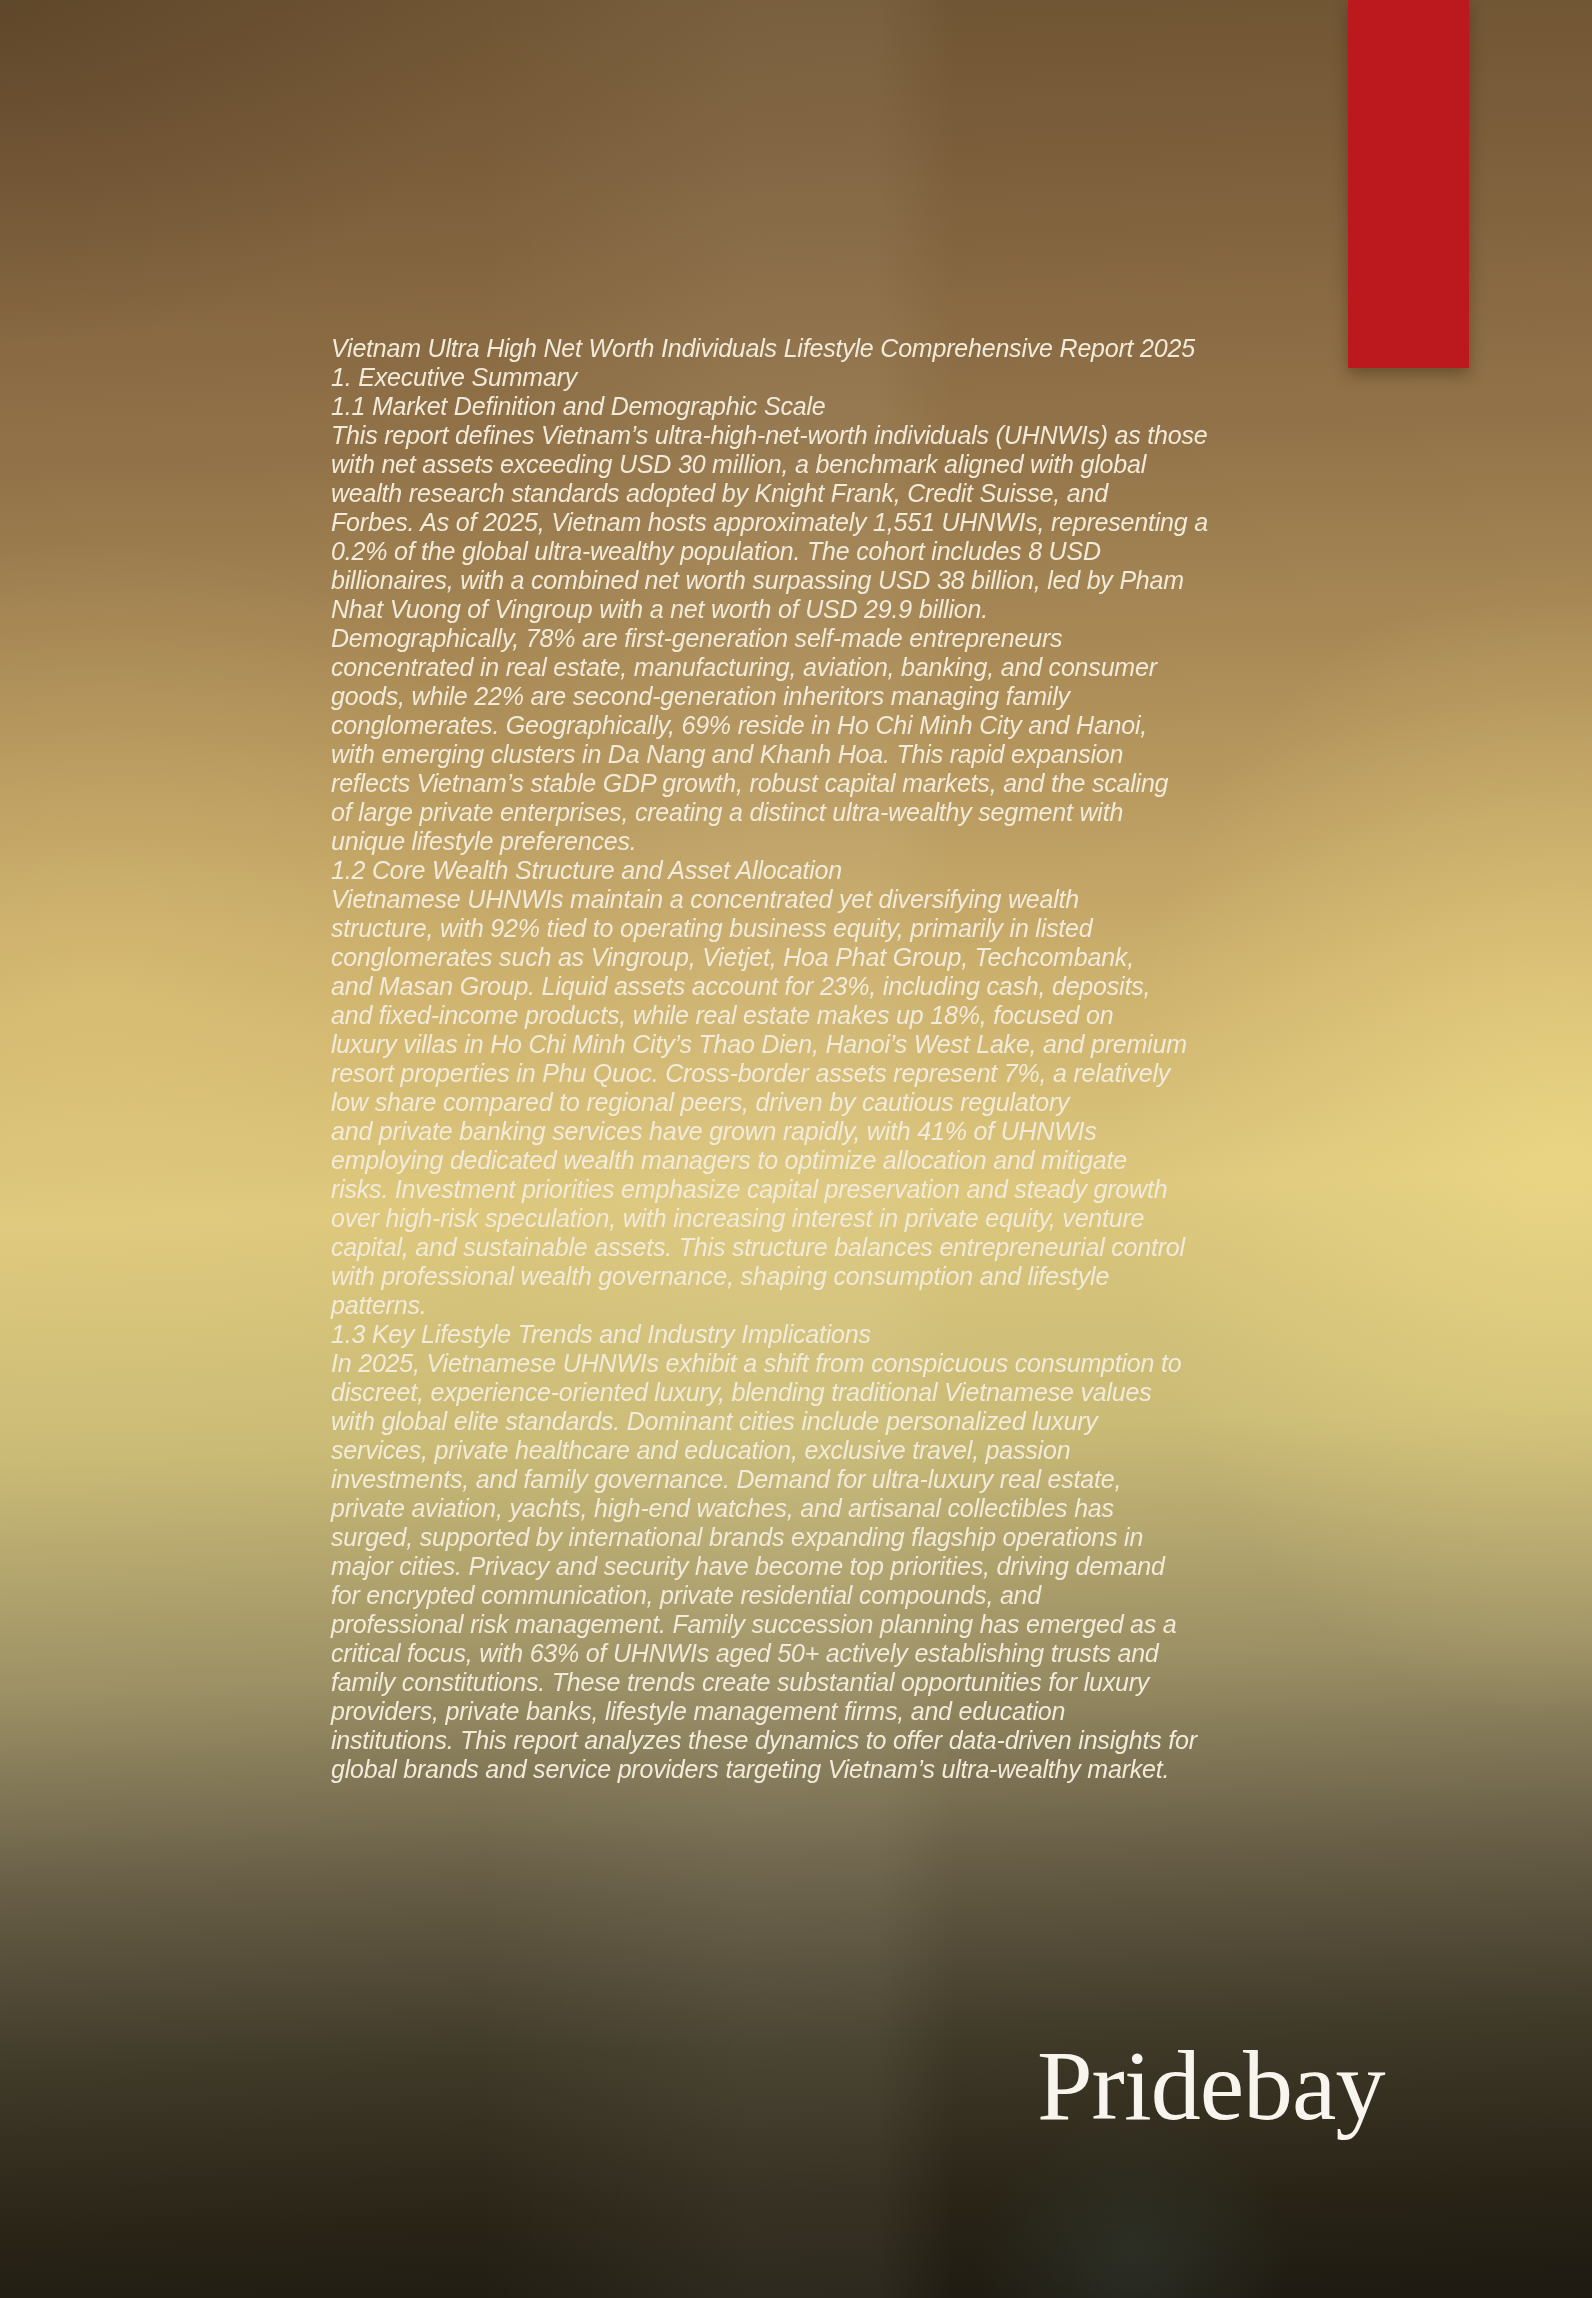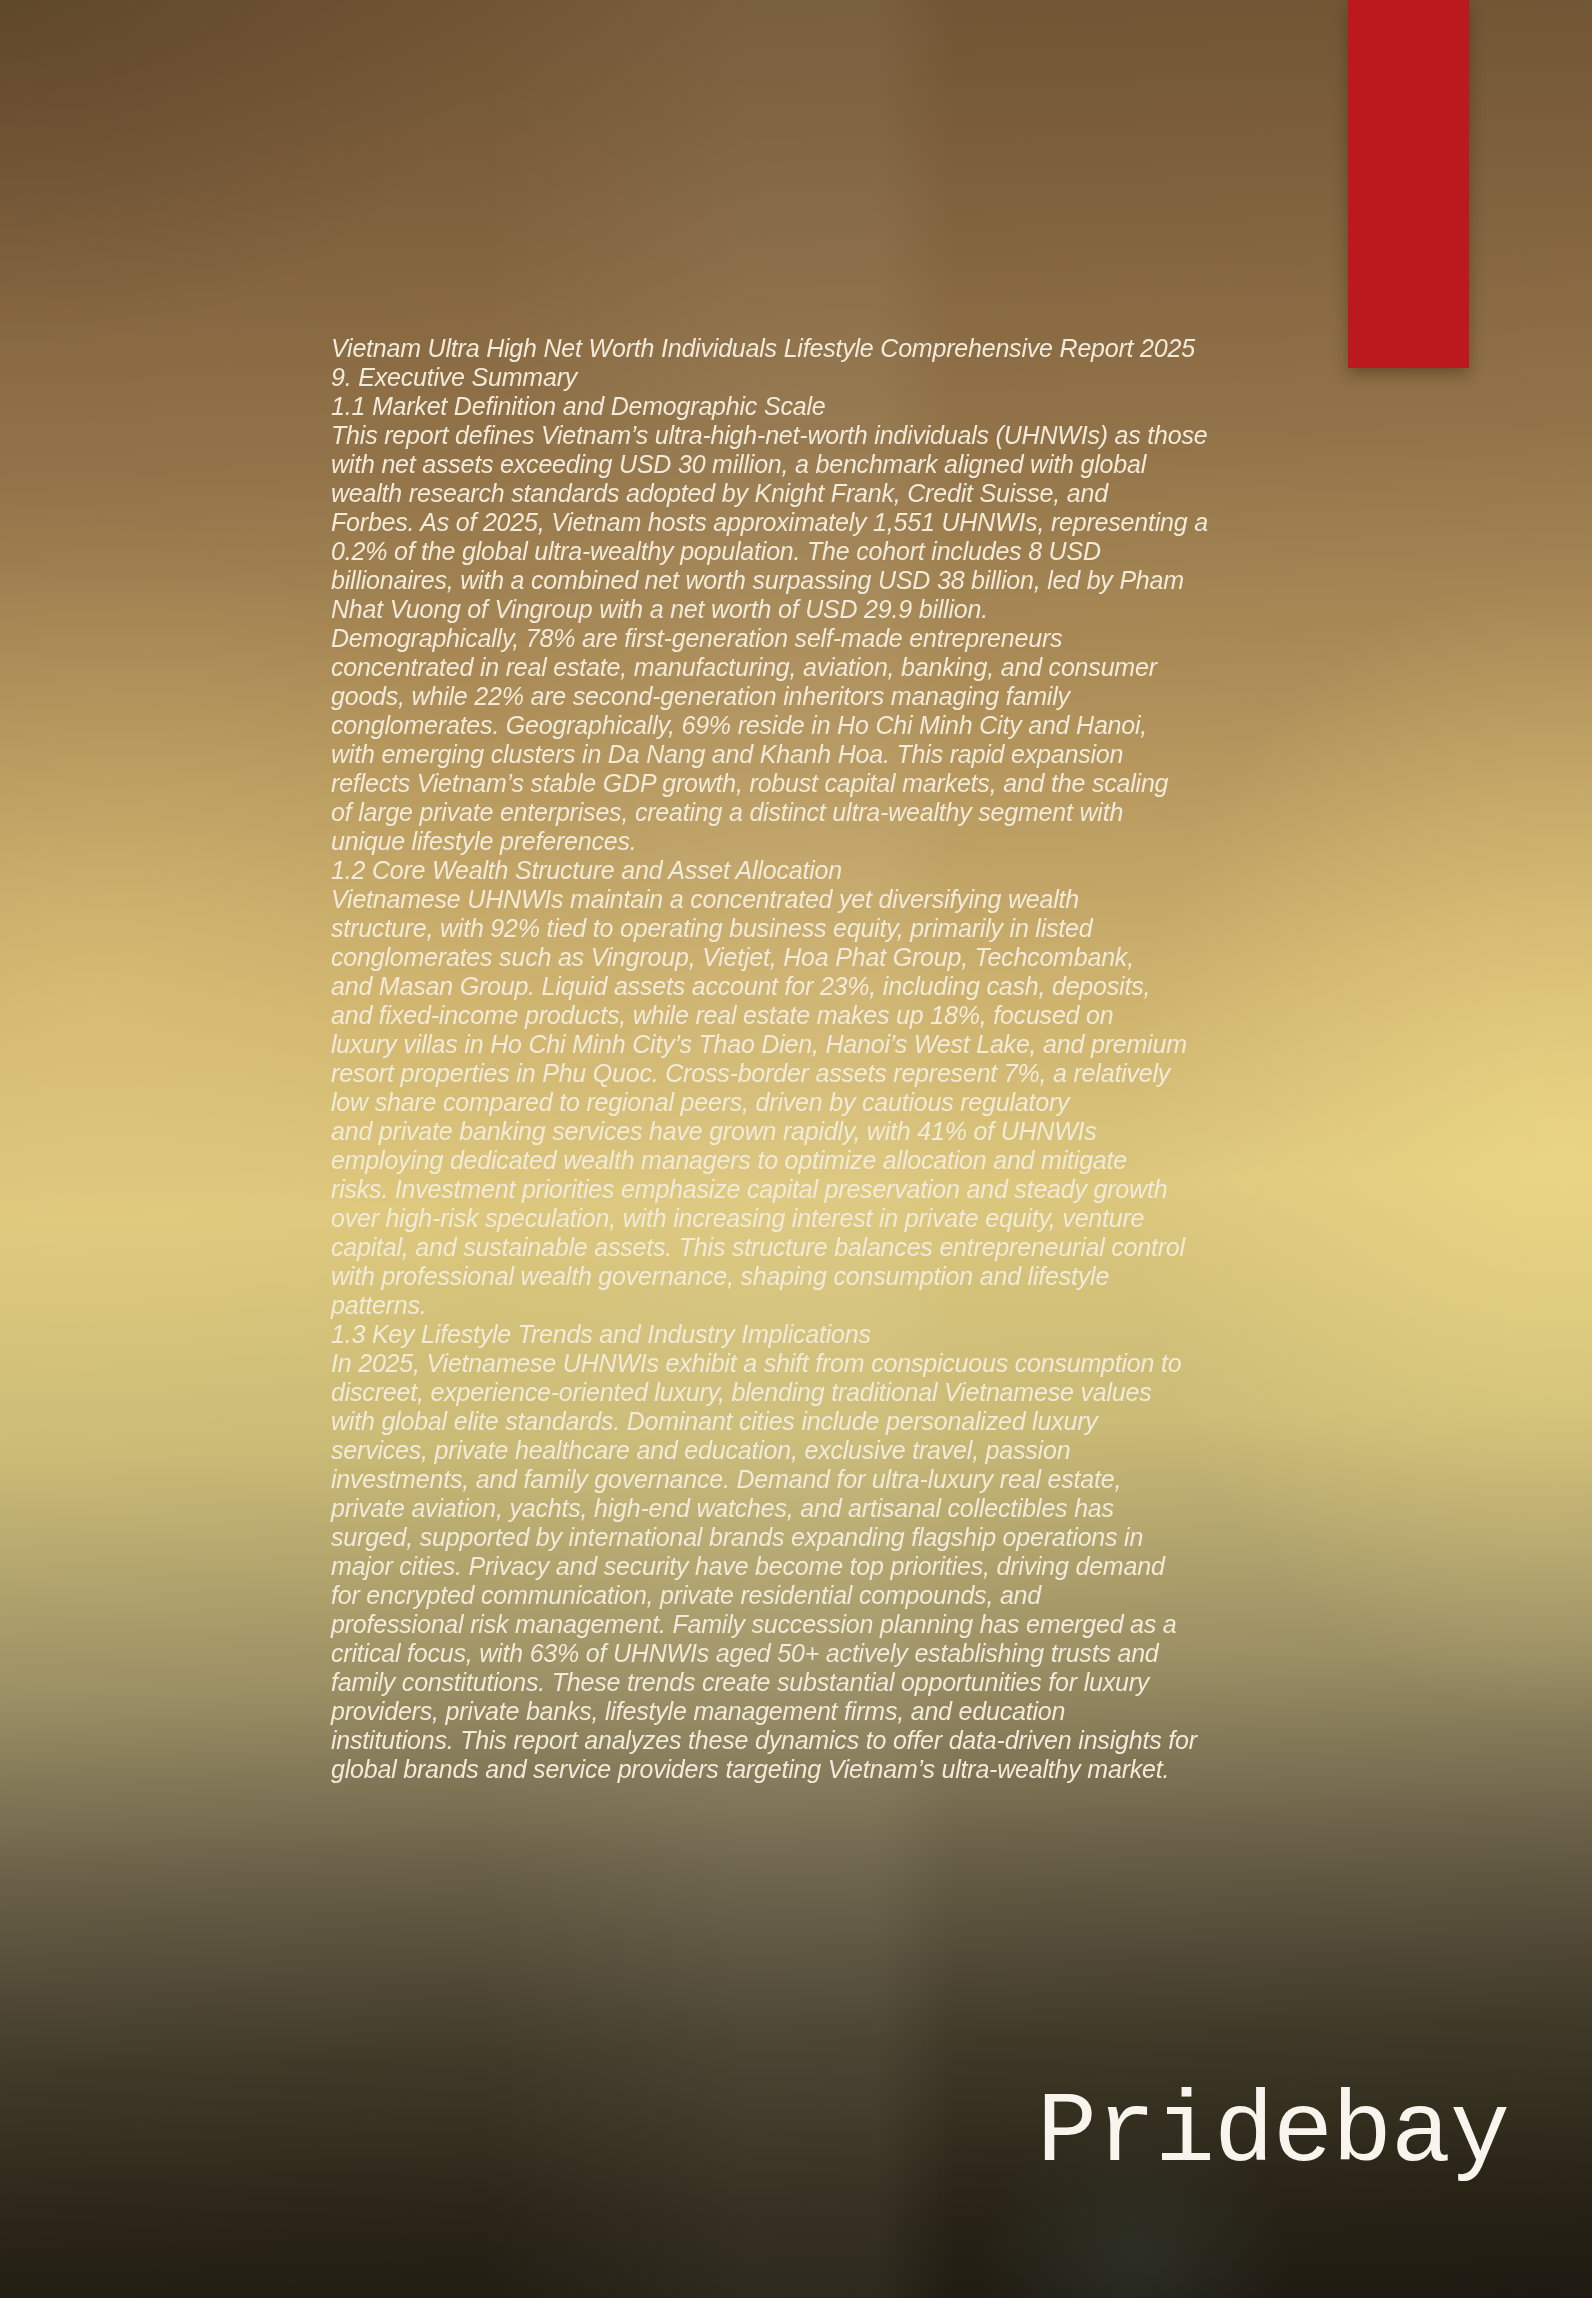--- a/index.html
+++ b/index.html
@@ -54,38 +54,37 @@
     letter-spacing: -0.2px;
   }
   .text-block .line {
     white-space: pre;
     font-style: italic;
   }
   .logo {
     position: absolute;
     left: 1037px;
     top: 2036px;
-    font-family: Liberation Mono, monospace;
+    font-family: Liberation Serif, serif;
     font-size: 100px;
     line-height: 1;
     letter-spacing: -1px;
     color: #f8f5ee;
-    margin-top: 48px;
   }
 </style>
 </head>
 <body>
 
 <div class="page">
   <div class="ribbon"></div>
 
   <div class="text-block">
     <div class="line">Vietnam Ultra High Net Worth Individuals Lifestyle Comprehensive Report 2025</div>
     <div>
-        <div class="line">9. Executive Summary</div>
+        <div class="line">1. Executive Summary</div>
         <div class="line">1.1 Market Definition and Demographic Scale</div>
         <div class="line">This report defines Vietnam’s ultra-high-net-worth individuals (UHNWIs) as those</div>
         <div class="line">with net assets exceeding USD 30 million, a benchmark aligned with global</div>
         <div class="line">wealth research standards adopted by Knight Frank, Credit Suisse, and</div>
         <div class="line">Forbes. As of 2025, Vietnam hosts approximately 1,551 UHNWIs, representing a</div>
         <div class="line">0.2% of the global ultra-wealthy population. The cohort includes 8 USD</div>
         <div class="line">billionaires, with a combined net worth surpassing USD 38 billion, led by Pham</div>
         <div class="line">Nhat Vuong of Vingroup with a net worth of USD 29.9 billion.</div>
         <div class="line">Demographically, 78% are first-generation self-made entrepreneurs</div>
         <div class="line">concentrated in real estate, manufacturing, aviation, banking, and consumer</div>

